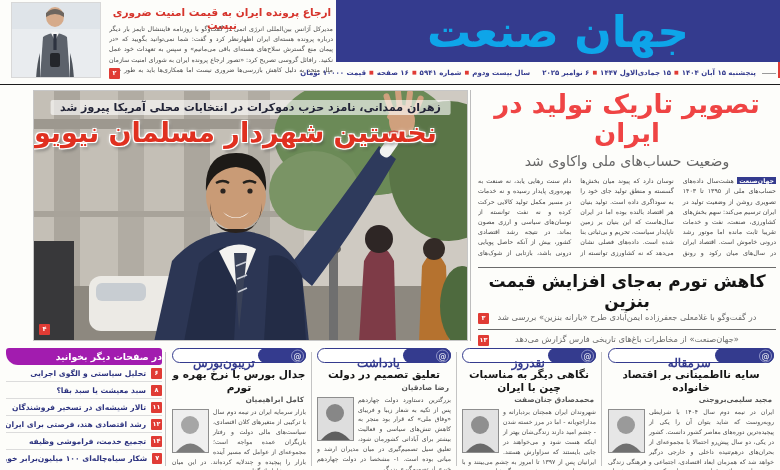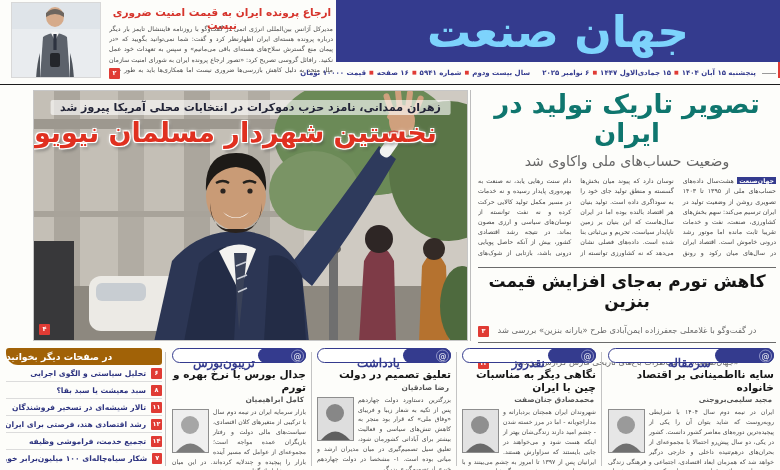--- a/index.html
+++ b/index.html
@@ -8,66 +8,66 @@
   .page { position:relative; width:780px; height:470px; background:#fdfdfa; overflow:hidden; direction:rtl; margin:0 auto; }
 
   
   .topbox { position:absolute; left:5px; top:2px; width:330px; height:80px; }
   .tvshot { position:absolute; left:6px; top:0; width:90px; height:76px; border:1px solid #d8d8d8; background:linear-gradient(180deg,#eef0f2 0%,#dde1e6 60%,#cdd2d8 100%); overflow:hidden; }
   .box-head { position:absolute; right:0; top:4px; left:104px; color:#d6342c; font-weight:bold; font-size:10.5px; line-height:1.25; text-align:center; }
   .box-body { position:absolute; right:2px; top:22px; left:104px; height:50px; font-size:6.3px; line-height:1.62; text-align:justify; color:#4a4a4a; overflow:hidden; }
   .badge { display:inline-block; background:#e03b34; color:#fff; font-size:6.5px; font-weight:bold; width:11px; height:11px; line-height:11px; text-align:center; border-radius:1px; }
   .badge-box2 { position:absolute; left:104px; bottom:3px; }
 
-  .nameplate { position:absolute; left:336px; top:0; width:444px; height:62px; background:#343b8e; color:#7dd3fc; display:flex; align-items:center; justify-content:center; font-weight:bold; font-size:44px; letter-spacing:1px; }
+  .nameplate { position:absolute; left:336px; top:0; width:444px; height:62px; background:#343b8e; color:#0ea5e9; display:flex; align-items:center; justify-content:center; font-weight:bold; font-size:44px; letter-spacing:1px; }
   .red-corner { position:absolute; right:0; top:62px; width:2px; height:16px; background:#e03b34; }
 
   .dateline { position:absolute; left:336px; top:66px; width:440px; height:14px; display:flex; align-items:center; gap:6px; font-size:7px; color:#343b8e; font-weight:bold; white-space:nowrap; }
   .dateline .rule { flex:1; border-top:1px solid #9a9a9a; height:0; }
   .dateline .rule.short { flex:0 0 14px; }
   .sq { color:#e03b34; font-size:5px; margin:0 3px; vertical-align:1px; }
 
   .top-sep { position:absolute; left:0; top:84px; width:780px; height:0; border-top:1.5px solid #1c1c1c; }
 
   
   .photo { position:absolute; left:33px; top:90px; width:435px; height:251px; border:1px solid #c7c7c7; overflow:hidden; background:#cfcac2; }
   .photo svg { position:absolute; left:0; top:0; }
   .kicker { position:absolute; top:9px; left:50%; transform:translateX(-50%); background:rgba(255,255,255,0.62); color:#222437; font-size:11px; font-weight:bold; padding:1px 10px; border-radius:2px; white-space:nowrap; }
   .photo-head { position:absolute; top:26px; left:0; right:30px; text-align:center; color:#e03020; font-size:27px; font-weight:bold; white-space:nowrap;
     text-shadow:-1px -1px 0 #fff, 1px -1px 0 #fff, -1px 1px 0 #fff, 1px 1px 0 #fff, 0 0 4px #fff, 2px 3px 3px rgba(0,0,0,.35); }
   .badge-photo { position:absolute; left:5px; bottom:5px; }
 
   
   .vrule-main { position:absolute; left:470px; top:90px; height:251px; border-left:1px solid #bdbdbd; }
   .rcol { position:absolute; left:478px; top:90px; width:298px; height:252px; }
-  .lead-title { font-size:26px; font-weight:bold; color:#0f766e; text-align:center; line-height:1.1; }
+  .lead-title { font-size:26px; font-weight:bold; color:#ef4444; text-align:center; line-height:1.1; }
   .lead-sub { margin-top:6px; font-size:14px; color:#666; text-align:center; }
   .lead-body { margin-top:7px; height:86px; overflow:hidden; column-count:3; column-gap:9px; font-size:6.3px; line-height:1.62; text-align:justify; color:#474747; }
   .lead-chip { background:#343b8e; color:#fff; font-weight:bold; padding:0 2px; font-size:6.2px; }
   .rcol hr { border:none; border-top:1px solid #6b6b6b; margin:5px 0 4px; }
   .sub-art { position:relative; text-align:center; padding-bottom:2px; }
   .sub-art h2 { font-size:17px; font-weight:bold; color:#141414; line-height:1.15; }
-  .sub-art .sub { margin-top:14px; font-size:8.3px; color:#6a6a6a; }
+  .sub-art .sub { margin-top:1px; font-size:8.3px; color:#6a6a6a; }
   .sub-art .badge { position:absolute; left:0; bottom:0; }
 
   
   .bottom { position:absolute; left:0; top:348px; width:780px; height:122px; }
   .vr { position:absolute; top:4px; height:114px; border-left:1px solid #c4c4c4; }
   .bcol { position:absolute; top:0; height:122px; overflow:hidden; }
   .sec-header { position:relative; height:15px; border:1.3px solid #343b8e; border-radius:9px; background:#fff; margin-bottom:5px; }
   .sec-cap { position:absolute; right:-1px; top:-1px; bottom:-1px; width:36%; background:#343b8e; border-radius:9px; }
   .sec-logo { position:absolute; right:1px; top:50%; transform:translateY(-50%); width:13px; height:13px; border-radius:50%; background:#343b8e; border:1.5px solid #8f94c9; color:#fff; font-size:8px; line-height:11px; text-align:center; }
   .sec-title { position:absolute; right:38%; top:7px; font-size:12px; font-weight:bold; color:#343b8e; white-space:nowrap;font-family:Liberation Serif, serif; }
-  .b-head { font-size:10.6px; font-weight:bold; color:#161616; line-height:1.2; }
+  .b-head { font-size:10.6px; font-weight:bold; color:#161616; text-align:center; line-height:1.2; }
   .b-author { font-size:7.4px; font-weight:bold; color:#555; margin:2px 2px 3px; }
   .b-body { font-size:6.15px; line-height:1.6; text-align:justify; color:#4a4a4a; height:76px; overflow:hidden; }
   .portrait { float:left; width:37px; height:44px; margin:2px 4px 1px 0; border:1px solid #8e8e8e; background:#ededed; }
 
   .readlist { position:absolute; left:6px; top:0; width:156px; height:122px; }
-  .rl-header { height:17px; background:#a16207; color:#fff; font-size:9.3px; font-weight:bold; text-align:left; line-height:17px; border-radius:3px 3px 3px 12px; }
+  .rl-header { height:17px; background:#a21caf; color:#fff; font-size:9.3px; font-weight:bold; text-align:right; line-height:17px; border-radius:3px 3px 3px 12px; }
   .rl-row { display:flex; align-items:center; gap:5px; height:17px; border-bottom:1px solid #dcdcdc; }
   .rl-row:last-child { border-bottom:none; }
   .rl-label { font-size:7.6px; color:#2e3480; font-weight:bold; white-space:nowrap; overflow:hidden; }
 </style>
 </head>
 <body>
 
 <div class="page">
 
   <div class="topbox">

